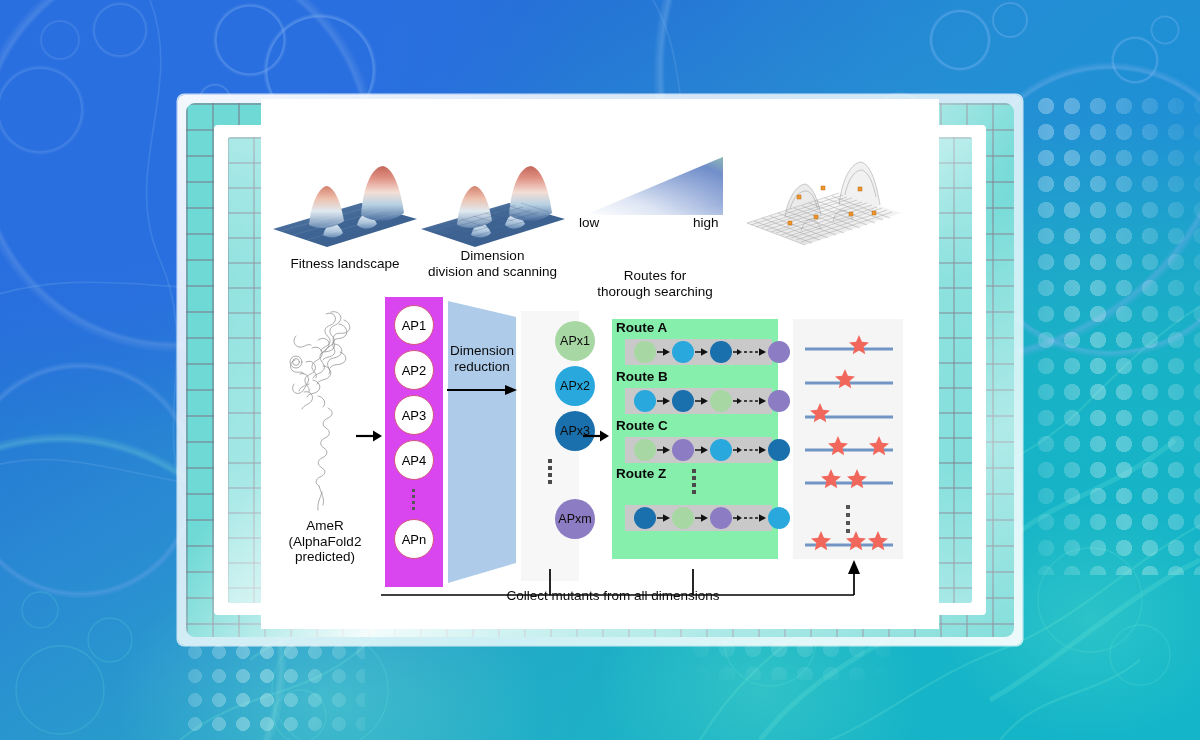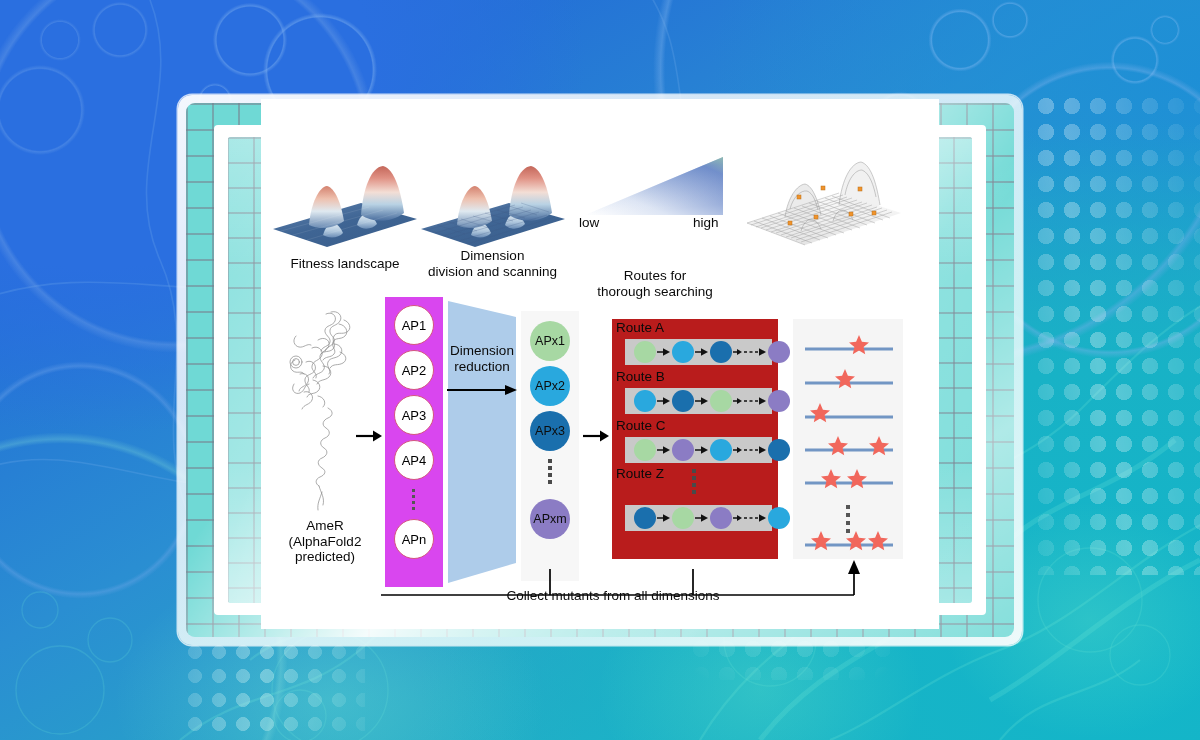--- a/index.html
+++ b/index.html
@@ -85,21 +85,21 @@
     background:
       radial-gradient(ellipse 300px 200px at 330px 700px, rgba(130,245,215,0.30) 0%, rgba(130,245,215,0) 72%),
       radial-gradient(ellipse 220px 170px at 760px 690px, rgba(120,240,200,0.26) 0%, rgba(120,240,200,0) 74%),
       radial-gradient(ellipse 200px 160px at 1090px 620px, rgba(120,240,200,0.24) 0%, rgba(120,240,200,0) 74%);
   }
 
   
   #frame-outer {
     position: absolute;
     left: 178px; top: 95px; width: 844px; height: 550px;
-    border-radius: 14px;
+    border-radius: 6px;
     background:
       linear-gradient(150deg, rgba(255,255,255,0.95) 0%, rgba(255,255,255,0.80) 30%, rgba(235,252,252,0.85) 70%, rgba(255,255,255,0.92) 100%);
     box-shadow: 0 0 0 1.5px rgba(255,255,255,0.75);
     overflow: hidden;
     padding: 8px;
   }
   
   #frame-band1 {
     position: absolute; left: 8px; top: 8px; right: 8px; bottom: 8px;
     border-radius: 9px;
@@ -187,40 +187,40 @@
     border: 1.8px solid #d4547f;
     background: #ffffff;
     display: flex; align-items: center; justify-content: center;
     font-size: 13px; color: #000;
   }
   .apx-circle {
     position: absolute;
     width: 40px; height: 40px;
     border-radius: 50%;
     display: flex; align-items: center; justify-content: center;
-    font-size: 12.5px; color: #0d0d0d;
+    font-size: 12.5px; color: #0d0d0d; margin-left: 25px;
   }
   .vdots {
     position: absolute;
     display: flex; flex-direction: column; gap: 3px;
     align-items: center;
   }
   .vdots i { display:block; width: 3px; height: 3px; background: #555; }
   .vdots.thick i { width: 4px; height: 4px; background: #4a4a4a; }
 
   
   #funnel { position: absolute; }
   #funnel-label {
     position: absolute;
     font-size: 13.5px; line-height: 15.5px; color: #0a0a0a; text-align: center;
     white-space: pre-line;
   }
 
   
-  #routes-panel { position: absolute; background: #b91c1c; }
+  #routes-panel { position: absolute; background: #86efac; font-weight: bold; }
   .route-label {
     position: absolute; font-size: 13.5px; color: #0a0a0a;
   }
   .route-band {
     position: absolute; background: #c9c9c9;
     display: flex; align-items: center;
   }
   .route-dot {
     width: 22px; height: 22px; border-radius: 50%;
     flex: 0 0 auto;

